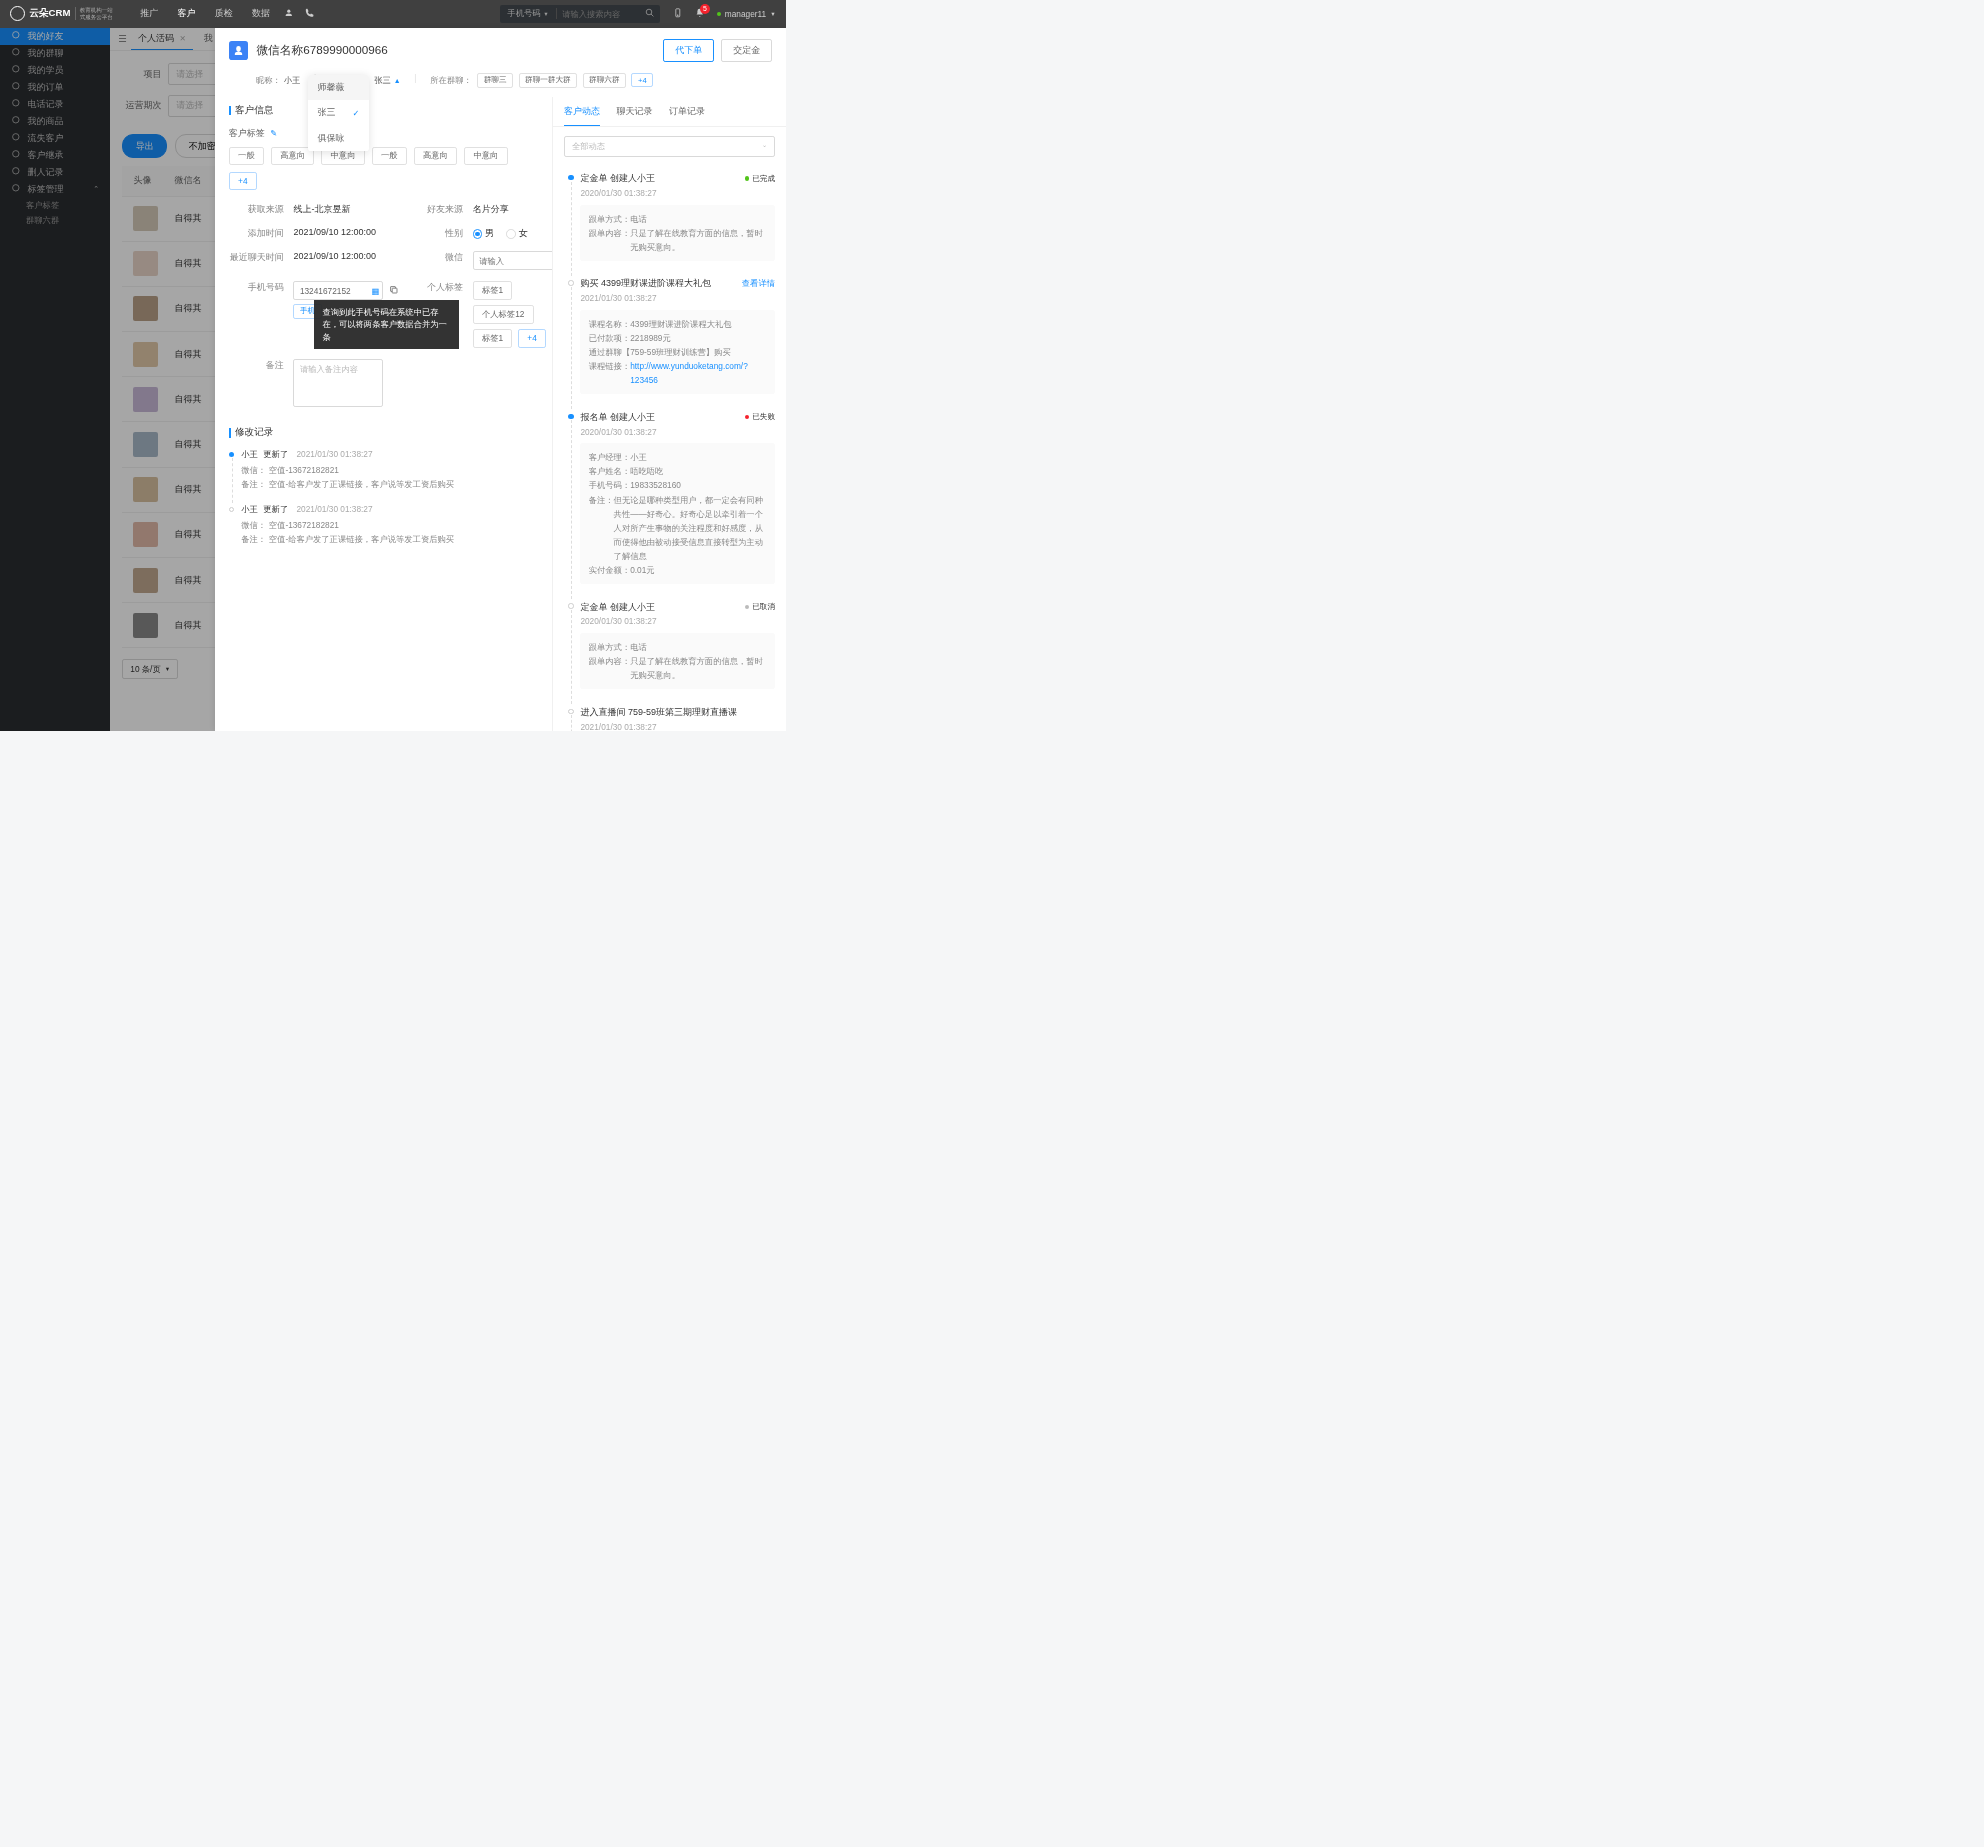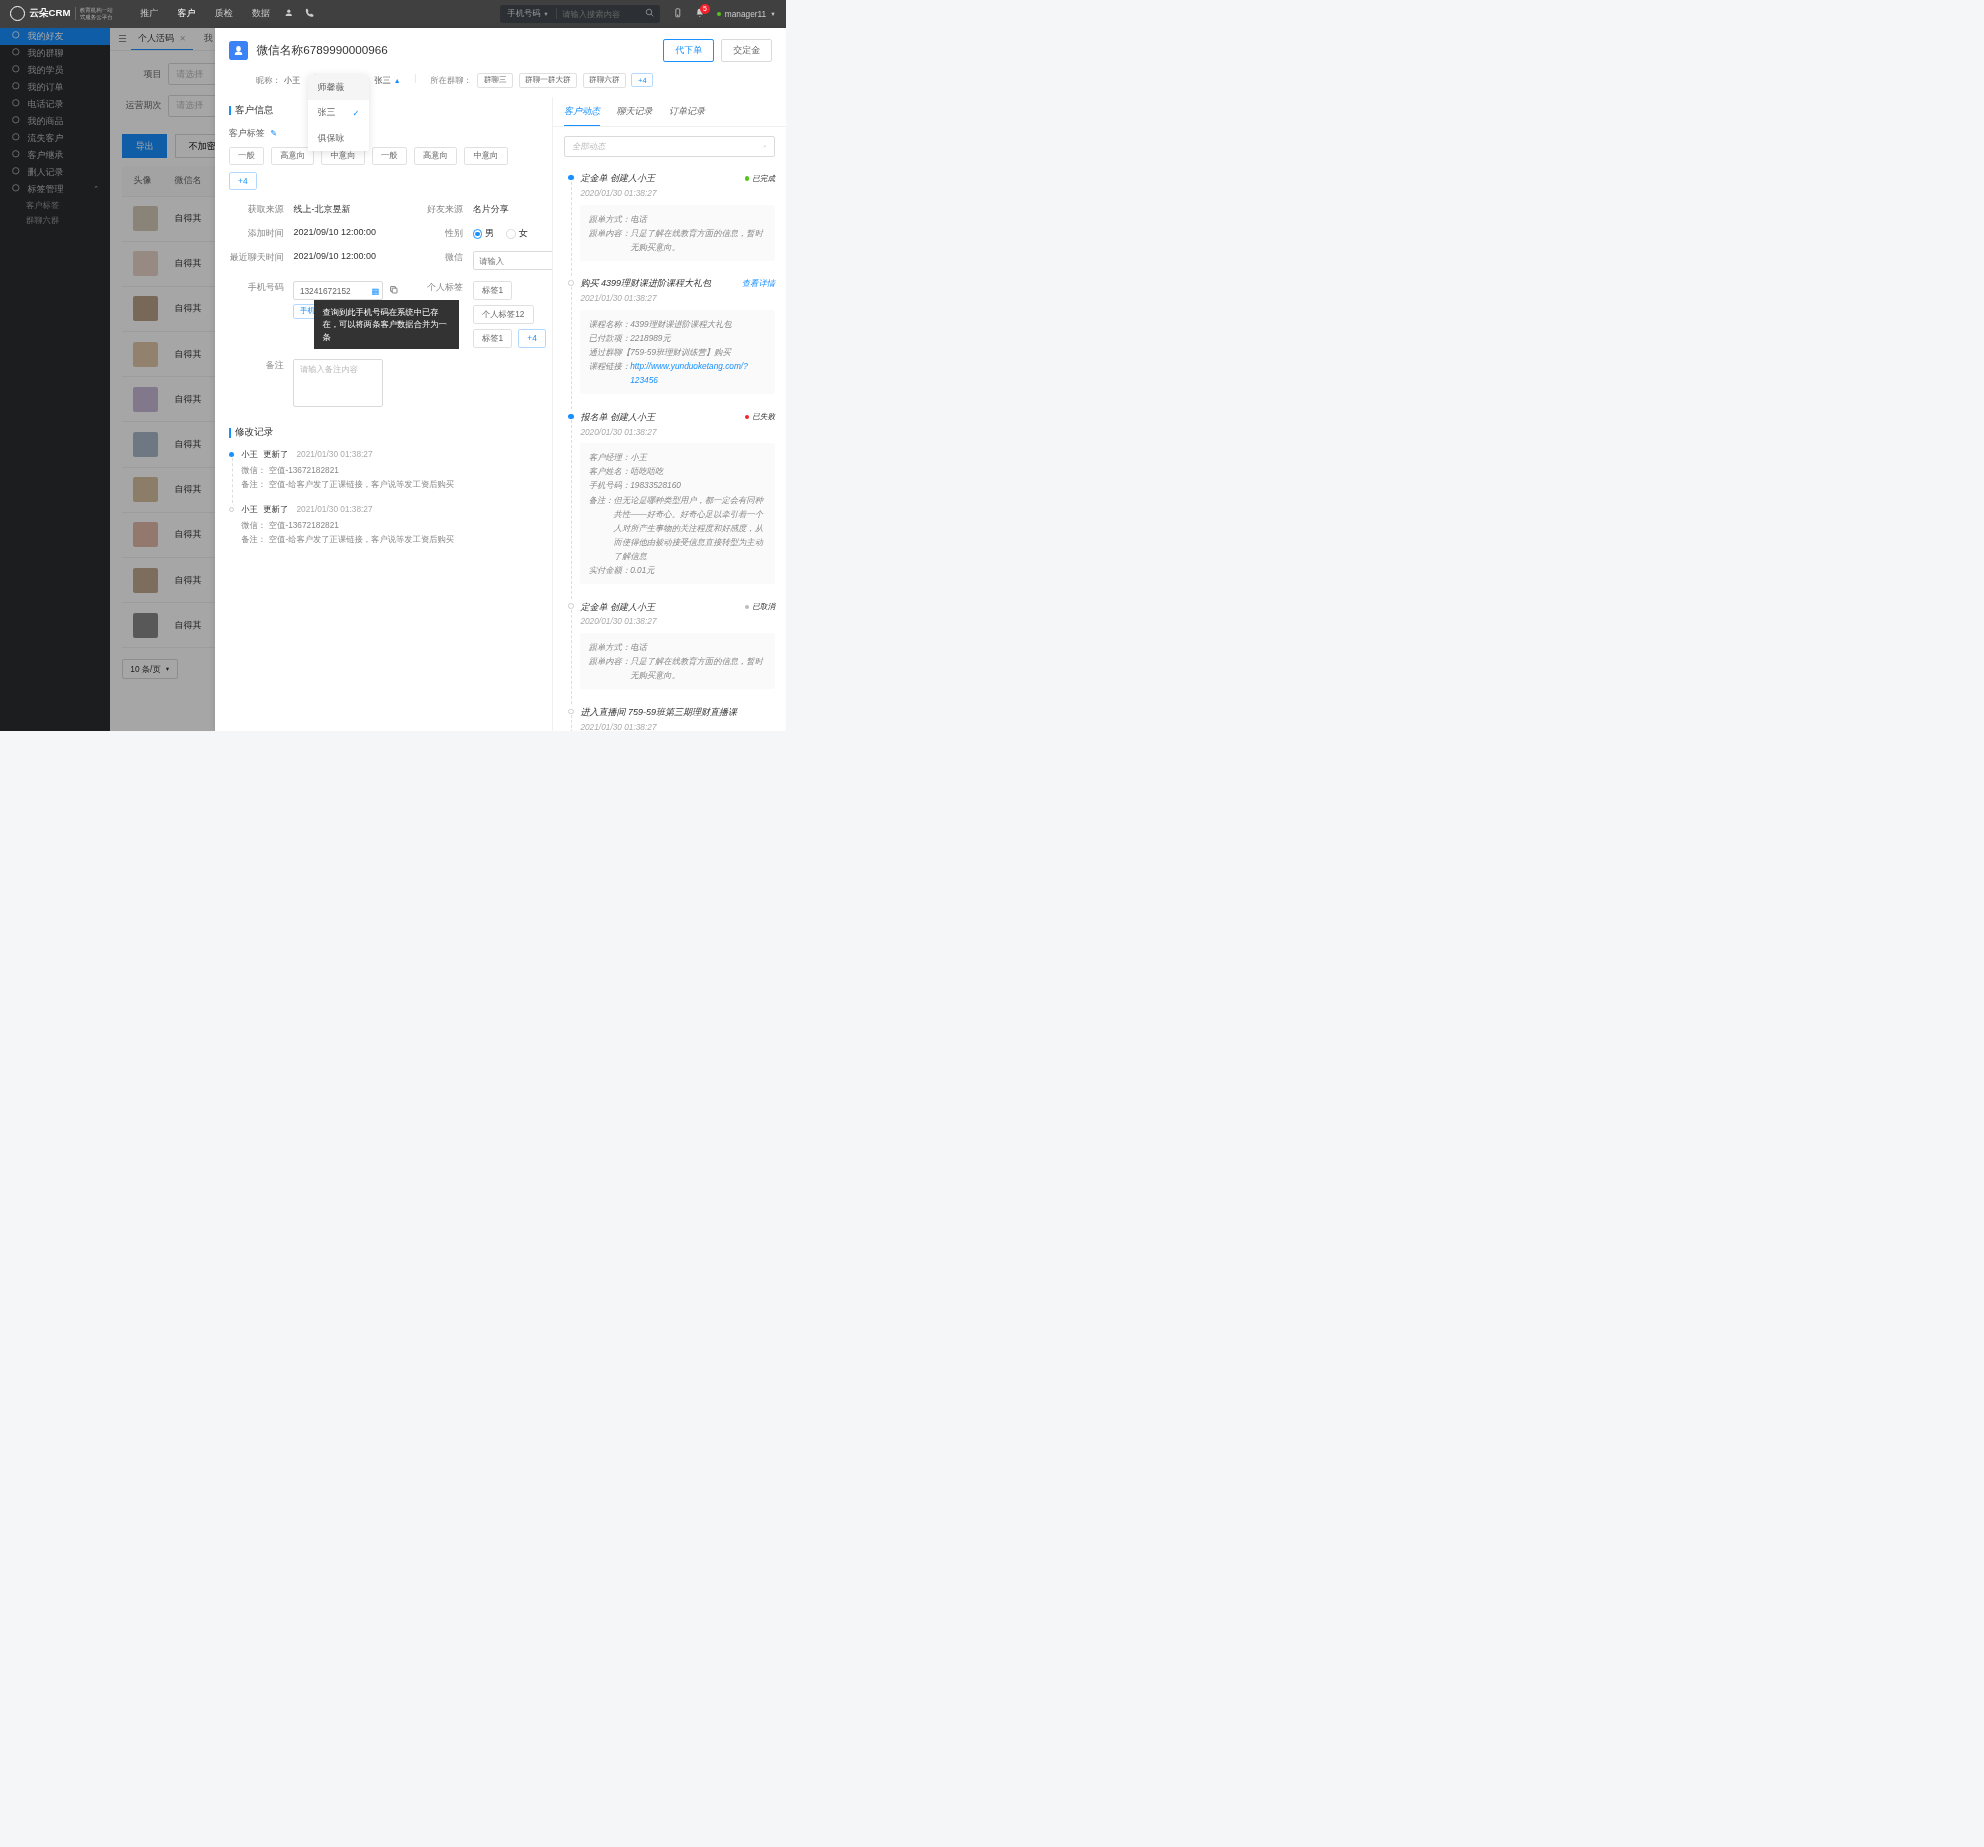--- a/index.html
+++ b/index.html
@@ -36,21 +36,21 @@
 .page-tab.active{color:#333;border-bottom-color:#1890ff;}
 .page-tab .close{color:#aaa;font-size:7.6px;}
 
 .filter-area{padding:12.4px 12.4px 8.3px 12.4px;}
 .filter-row{display:flex;gap:41px;margin-bottom:9.6px;}
 .filter-item{display:flex;align-items:center;gap:6.9px;}
 .filter-label{color:#666;font-size:9px;width:39px;text-align:right;}
 .filter-select{border:0.7px solid #d9d9d9;border-radius:2.1px;padding:3.4px 6.9px;width:138px;color:#bbb;font-size:9px;display:flex;justify-content:space-between;align-items:center;}
 
 .action-bar{padding:0 12.4px;display:flex;gap:8.3px;margin-bottom:8.3px;}
-.btn{padding:4.1px 12.4px;border-radius:0;border:0.7px solid #d9d9d9;background:#fff;font-size:9px;cursor:pointer;}
+.btn{padding:4.1px 12.4px;border-radius:11px;border:0.7px solid #d9d9d9;background:#fff;font-size:9px;cursor:pointer;}
 .btn.primary{background:#1890ff;color:#fff;border-color:#1890ff;}
 
 .table{margin:0 12.4px;}
 .thead{display:flex;background:#fafafa;padding:8.3px 11px;font-size:9px;color:#666;border-bottom:0.7px solid #f0f0f0;}
 .col-avatar{width:41px;}
 .col-name{flex:1;}
 .trow{display:flex;align-items:center;padding:9.6px 11px;border-bottom:0.7px solid #f0f0f0;}
 .avatar{width:25px;height:25px;border-radius:2.1px;background:#ddd;}
 .cell-text{font-size:9px;color:#333;}
 
@@ -68,21 +68,21 @@
 
 .drawer-meta{padding:0 13.8px 9.6px 41px;display:flex;gap:13.8px;font-size:8.3px;color:#888;flex-wrap:wrap;}
 .meta-item{display:flex;align-items:center;gap:2.8px;}
 .meta-val{color:#555;}
 .chip{border:0.7px solid #e0e0e0;border-radius:2.1px;padding:1.4px 5.5px;font-size:7.6px;color:#666;}
 .chip.blue{border-color:#b3d8ff;color:#1890ff;}
 .arrow-up{color:#1890ff;font-size:6.9px;}
 
 .drawer-body{flex:1;display:flex;overflow:hidden;}
 .left-panel{width:338px;overflow-y:auto;padding:0 0 13.8px 13.8px;border-right:0.7px solid #f0f0f0;}
-.right-panel{flex:1;display:flex;flex-direction:column;overflow:hidden;font-style:italic;}
+.right-panel{flex:1;display:flex;flex-direction:column;overflow:hidden;}
 
 .section-title{display:flex;align-items:center;gap:4.1px;font-size:9.6px;font-weight:500;margin:6.9px 0 9.6px 0;}
 .section-title:before{content:"";width:2.1px;height:9.6px;background:#1890ff;}
 
 .tag-label-row{display:flex;align-items:center;gap:5.5px;margin-bottom:6.9px;font-size:9px;color:#666;}
 .edit-icon{color:#1890ff;font-size:8.3px;}
 .tags-row{display:flex;gap:6.9px;flex-wrap:wrap;margin-bottom:13.8px;padding-right:13.8px;}
 .tag{border:0.7px solid #e0e0e0;border-radius:2.1px;padding:2.8px 8.3px;font-size:8.3px;color:#666;}
 .tag.more{border-color:#b3d8ff;color:#1890ff;}
 

